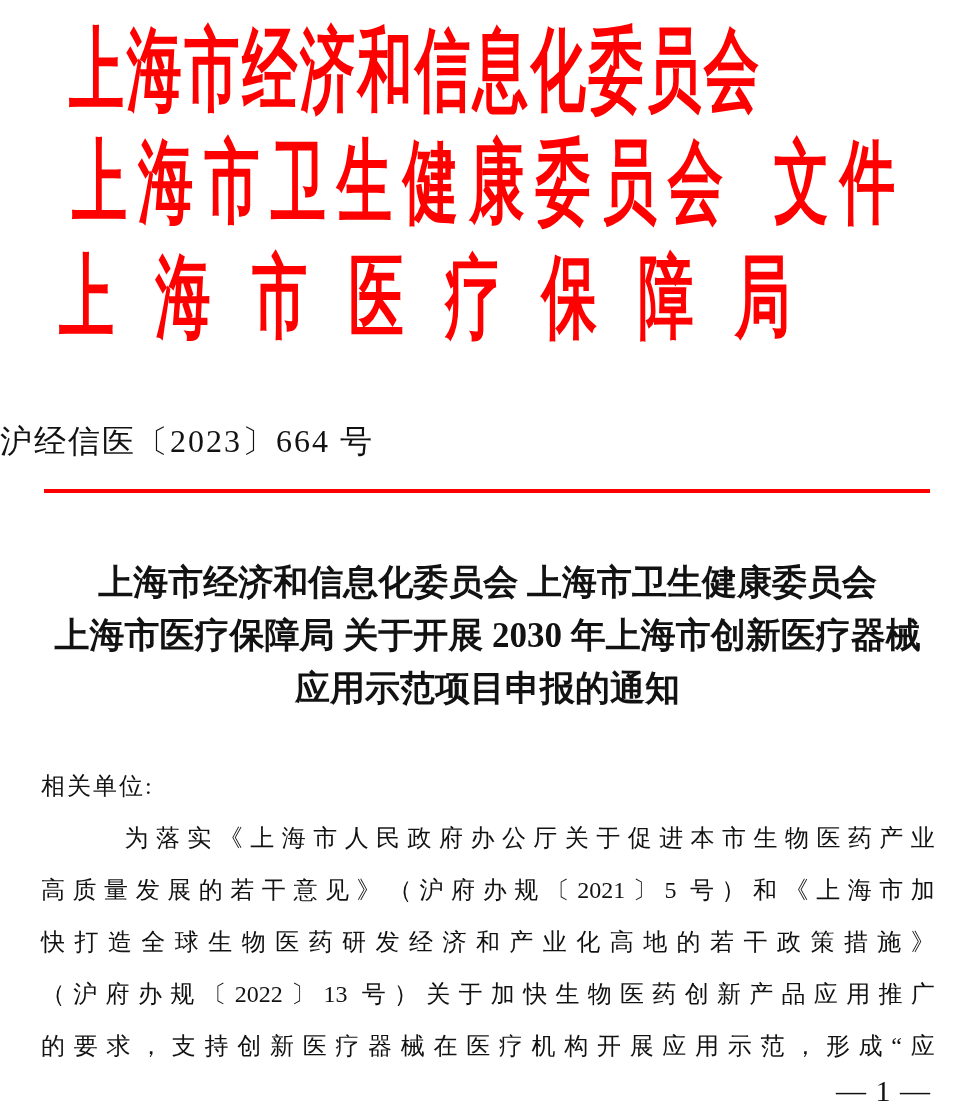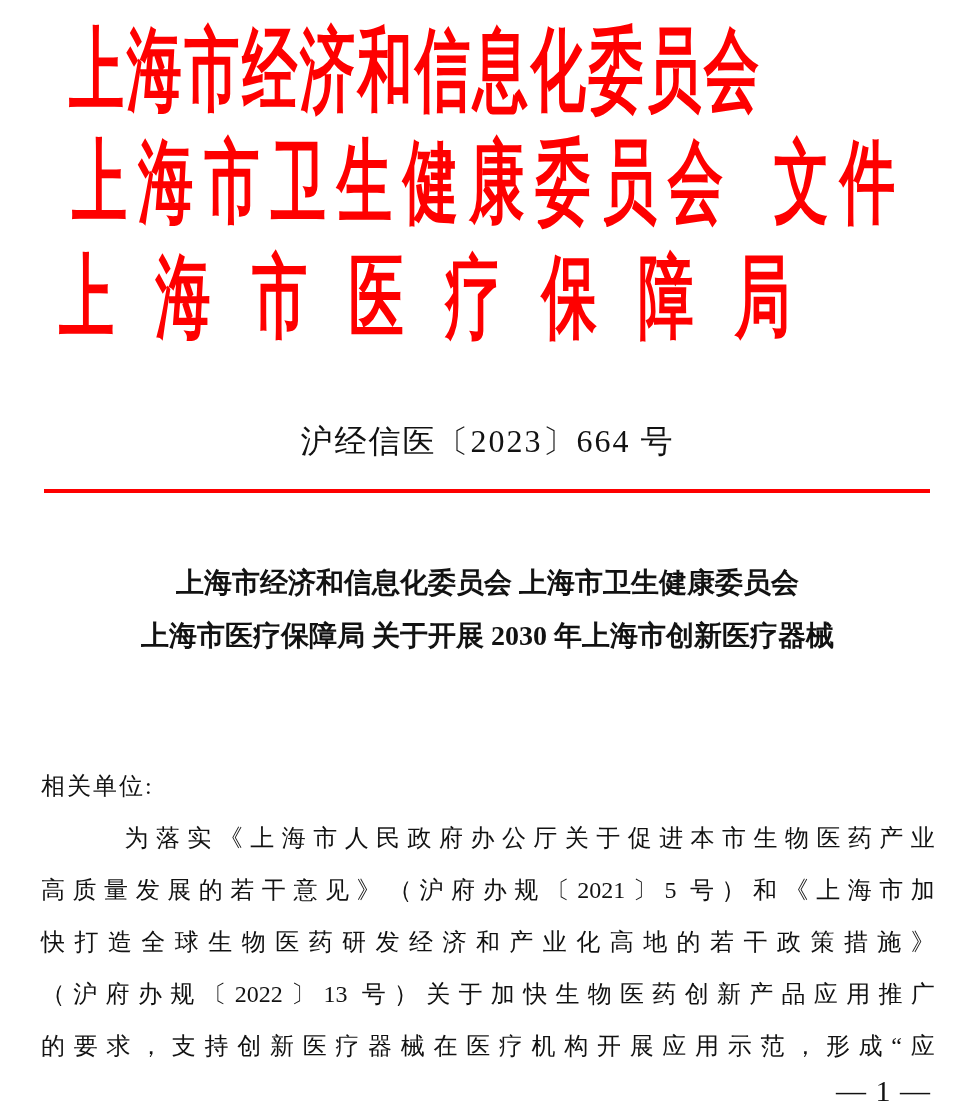--- a/index.html
+++ b/index.html
@@ -18,33 +18,33 @@
   }
   .hl1 { left:69px;  top:25px;  width:690px; }
   .hl2 { left:72px;  top:137px; width:823px; }
   .hl2 .grp-a { width:651px; display:flex; justify-content:space-between; }
   .hl2 .grp-b { width:121px; display:flex; justify-content:space-between; }
   .hl3 { left:59px;  top:252px; width:731px; }
 
   
   .doc-number {
     position:absolute; top:424px; left:0; width:100%;
-    text-align:center; font-size:32px; letter-spacing:2px; line-height:1.1;
+    font-size:32px; letter-spacing:2px; line-height:1.1;
   }
 
   
   .red-rule {
     position:absolute; left:44px; top:489px; width:886px; height:4px;
     background:var(--red);
   }
 
   
   .title { position:absolute; top:556px; left:0; width:100%; text-align:center; }
   .title-line {
-    font-size:28px; font-weight:bold; line-height:53px; white-space:pre;
+    font-size:35px; font-weight:bold; line-height:53px; white-space:pre;
   }
 
   
   .body-block { position:absolute; left:41px; top:760px; width:894px; font-size:24px; }
   .salutation { height:52px; line-height:52px; letter-spacing:2px; }
   .p-line {
     height:52px; line-height:52px;
     display:flex; justify-content:space-between; align-items:center;
     white-space:pre;
   }
@@ -106,20 +106,21 @@
       </div>
   </div>
 
   <div class="doc-number">沪经信医〔2023〕664 号</div>
 
   <div class="red-rule"></div>
 
   <div class="title">
     <div class="title-line">上海市经济和信息化委员会 上海市卫生健康委员会</div>
     <div class="title-line">上海市医疗保障局 关于开展 2030 年上海市创新医疗器械</div>
+    <div class="title-line">应用示范项目申报的通知</div>
   </div>
 
   <div class="body-block">
     <div class="salutation">相关单位:</div>
     <div class="p-line indented"><span>为</span><span>落</span><span>实</span><span>《</span><span>上</span><span>海</span><span>市</span><span>人</span><span>民</span><span>政</span><span>府</span><span>办</span><span>公</span><span>厅</span><span>关</span><span>于</span><span>促</span><span>进</span><span>本</span><span>市</span><span>生</span><span>物</span><span>医</span><span>药</span><span>产</span><span>业</span></div>
     <div class="p-line"><span>高</span><span>质</span><span>量</span><span>发</span><span>展</span><span>的</span><span>若</span><span>干</span><span>意</span><span>见</span><span>》</span><span>（</span><span>沪</span><span>府</span><span>办</span><span>规</span><span>〔</span><span>2021</span><span>〕</span><span>5 </span><span>号</span><span>）</span><span>和</span><span>《</span><span>上</span><span>海</span><span>市</span><span>加</span></div>
     <div class="p-line"><span>快</span><span>打</span><span>造</span><span>全</span><span>球</span><span>生</span><span>物</span><span>医</span><span>药</span><span>研</span><span>发</span><span>经</span><span>济</span><span>和</span><span>产</span><span>业</span><span>化</span><span>高</span><span>地</span><span>的</span><span>若</span><span>干</span><span>政</span><span>策</span><span>措</span><span>施</span><span>》</span></div>
     <div class="p-line"><span>（</span><span>沪</span><span>府</span><span>办</span><span>规</span><span>〔</span><span>2022</span><span>〕</span><span>13 </span><span>号</span><span>）</span><span>关</span><span>于</span><span>加</span><span>快</span><span>生</span><span>物</span><span>医</span><span>药</span><span>创</span><span>新</span><span>产</span><span>品</span><span>应</span><span>用</span><span>推</span><span>广</span></div>
     <div class="p-line"><span>的</span><span>要</span><span>求</span><span>，</span><span>支</span><span>持</span><span>创</span><span>新</span><span>医</span><span>疗</span><span>器</span><span>械</span><span>在</span><span>医</span><span>疗</span><span>机</span><span>构</span><span>开</span><span>展</span><span>应</span><span>用</span><span>示</span><span>范</span><span>，</span><span>形</span><span>成</span><span>“</span><span>应</span></div>
   </div>

